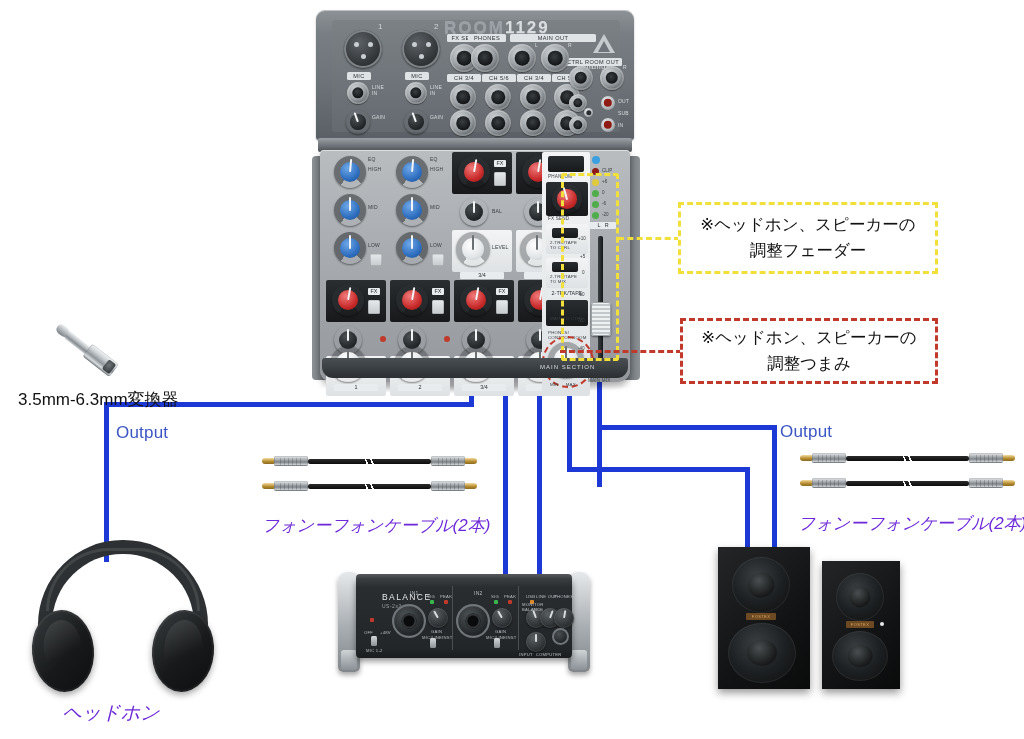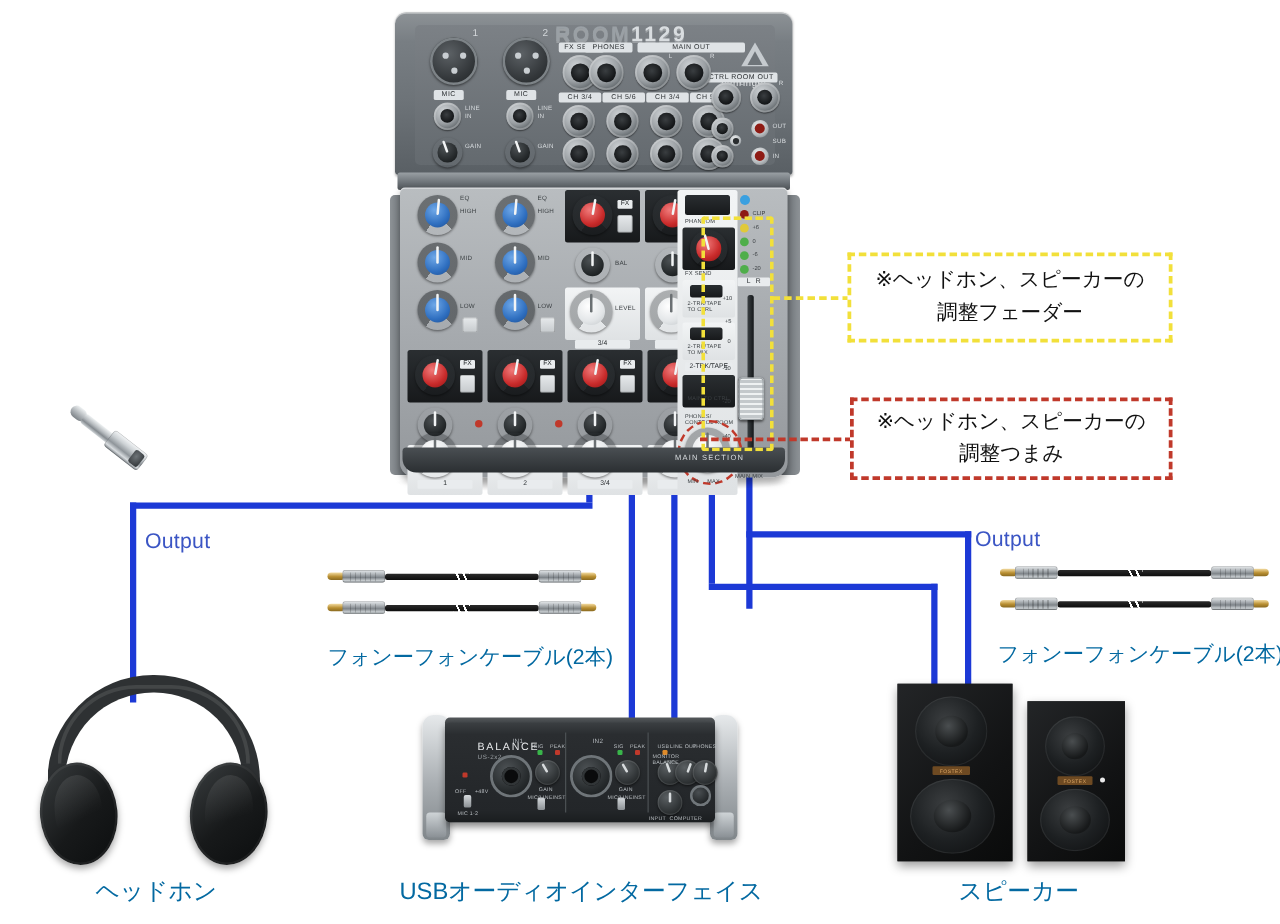--- a/index.html
+++ b/index.html
@@ -10,21 +10,21 @@
 
   
   .wire{position:absolute;background:#1c39d6;}
   .wire.v{width:5px;}
   .wire.h{height:5px;}
 
   .outlbl{position:absolute;color:#3b55c4;font-size:17px;letter-spacing:.2px;
           font-family:"Liberation Sans",sans-serif;white-space:nowrap;}
 
   
-  .caption{position:absolute;text-align:center;font-size:19px;color:#0369a1;white-space:nowrap;}
+  .caption{position:absolute;text-align:center;font-size:19px;color:#6d28d9;white-space:nowrap;font-style:italic;}
   .smallcap{position:absolute;font-size:15px;color:#111;white-space:nowrap;}
 
   
   .callout{position:absolute;box-sizing:border-box;display:flex;flex-direction:column;
            align-items:center;justify-content:center;background:#fff;
            font-size:16.5px;line-height:1.55;color:#111;text-align:center;}
   .callout.yellow{border:3px dashed #f2e03a;}
   .callout.red{border:3px dashed #c0392b;}
   .callout span{display:block;white-space:nowrap;}
   .leader{position:absolute;height:0;border-top:3px dashed #f2e03a;}
@@ -575,20 +575,21 @@
     <span>調整つまみ</span>
   </div>
 
   <div class="adapter">
     <div class="ad-in">
       <div class="ad-tip"></div>
       <div class="ad-shaft"></div>
       <div class="ad-body"></div>
     </div>
   </div>
+  <div class="smallcap" style="left:18px;top:388px;font-size:17px;">3.5mm-6.3mm変換器</div>
 
   <div class="outlbl" style="left:116px;top:423px;">Output</div>
   <div class="outlbl" style="left:780px;top:422px;">Output</div>
 
   <div class="cablegrp" style="left:262px;top:455px;width:215px;height:45px;">
     <div class="cable" style="left:0;top:0;width:215px;">
       <div class="cab-wire"></div>
       <div class="cab-slash" style="left:101px;"></div>
       <div class="plug" style="left:0;">
           <div class="tip"></div>
@@ -640,21 +641,21 @@
         </div>
     </div>
   </div>
   <div class="caption" style="left:798px;top:512px;width:220px;font-size:17px;">フォンーフォンケーブル(2本)</div>
 
   <div class="hp">
     <div class="hp-band"></div>
     <div class="hp-cup l"></div>
     <div class="hp-cup r"></div>
   </div>
-  <div class="caption" style="left:40px;top:700px;width:170px;text-align:center;">ヘッドホン</div>
+  <div class="caption" style="left:26px;top:700px;width:170px;text-align:center;">ヘッドホン</div>
 
   <div class="ai">
     <div class="ai-ear l"></div>
     <div class="ai-ear r"></div>
     <div class="ai-top"></div>
     <div class="ai-face">
       <div class="ai-brand">BALANCE</div>
       <div class="ai-sub">US-2x2</div>
 
       <div class="ai-divider" style="left:96px;top:8px;height:64px;"></div>
@@ -711,21 +712,20 @@
           <i style="transform:rotate(10deg);"></i>
         </div>
       <div class="ai-lbl" style="left:166px;top:24px;">MONITOR<br>BALANCE</div>
       <div class="ai-knob" style="left:170px;top:54px;width:20px;height:20px;">
           <i style="transform:rotate(0deg);"></i>
         </div>
       <div class="ai-lbl" style="left:163px;top:74px;">INPUT&nbsp;&nbsp;COMPUTER</div>
       <div class="ai-phone" style="left:196px;top:50px;"></div>
     </div>
   </div>
-  <div class="caption" style="left:300px;top:700px;width:330px;">USBオーディオインターフェイス</div>
 
   <div class="sp-wrap">
 
     <div class="sp" style="left:108px;top:18px;width:78px;height:128px;">
       <div class="sp-front"></div>
       <div class="cone" style="left:14px;top:12px;width:48px;height:48px;"></div>
       <div class="splogo" style="left:24px;top:60px;width:28px;height:7px;">
         <span>FOSTEX</span>
       </div>
       <div class="cone" style="left:10px;top:70px;width:56px;height:50px;"></div>
@@ -734,15 +734,14 @@
 
     <div class="sp" style="left:4px;top:4px;width:92px;height:142px;">
       <div class="sp-front"></div>
       <div class="cone" style="left:14px;top:10px;width:58px;height:56px;"></div>
       <div class="splogo" style="left:28px;top:66px;width:30px;height:7px;">
         <span>FOSTEX</span>
       </div>
       <div class="cone" style="left:10px;top:76px;width:68px;height:60px;"></div>
     </div>
   </div>
-  <div class="caption" style="left:740px;top:700px;width:150px;">スピーカー</div>
 
 </div>
 
 </body></html>

